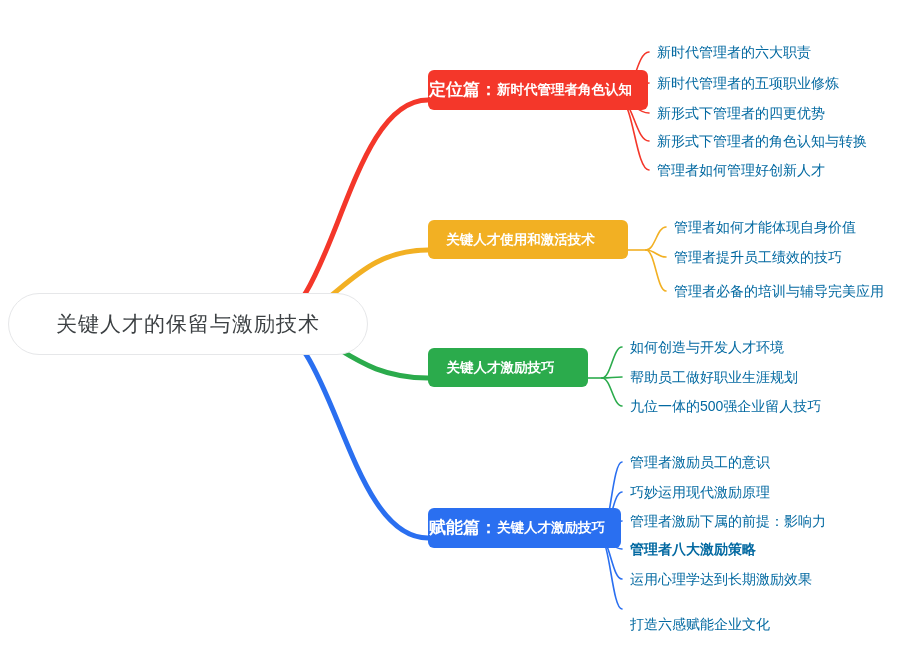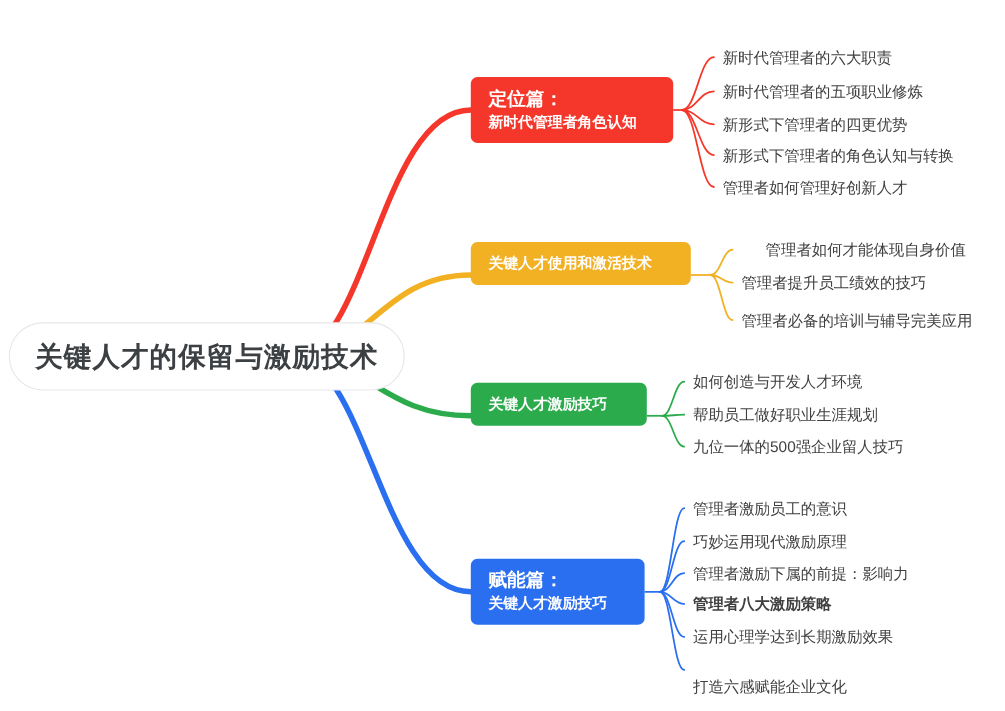--- a/index.html
+++ b/index.html
@@ -33,35 +33,35 @@
     background: #ffffff;
     border: 1.5px solid #e6e7e9;
     border-radius: 31px;
     box-sizing: border-box;
     display: flex;
     align-items: center;
     justify-content: center;
     z-index: 5;
   }
   #root-node .root-label {
-    font-size: 25px;
-    font-weight: bold;
+    font-size: 21px;
+    font-weight: normal;
     color: #3c4043;
     letter-spacing: 1px;
     white-space: nowrap;
   }
   
   .branch-node {
     position: absolute;
     border-radius: 6px;
     box-sizing: border-box;
-    padding: 9px 16px 10px 16px;
+    padding: 9px 16px 10px 1px;
     z-index: 5;
     display: flex;
-    flex-direction: column;
+    flex-direction: row;
     justify-content: center;
   }
   .branch-node .b-title {
     font-size: 17px;
     font-weight: bold;
     color: #ffffff;
     line-height: 1.25;
     white-space: nowrap;
   }
   .branch-node .b-sub {
@@ -69,21 +69,21 @@
     font-weight: bold;
     color: #ffffff;
     line-height: 1.3;
     margin-top: 2px;
     white-space: nowrap;
   }
   
   .leaf {
     position: absolute;
     font-size: 14px;
-    color: #404040;
+    color: #0369a1;
     white-space: nowrap;
     line-height: 1;
     transform: translateY(-50%);
     z-index: 4;
   }
 </style>
 </head>
 <body>
 
 <div id="canvas">
@@ -135,21 +135,21 @@
         <div class="b-title">赋能篇：</div>
         <div class="b-sub">关键人才激励技巧</div>
       </div>
     </div>
   <div id="leaves-layer">
       <div class="leaf" style="left: 657px; top: 52px;">新时代管理者的六大职责</div>
       <div class="leaf" style="left: 657px; top: 83px;">新时代管理者的五项职业修炼</div>
       <div class="leaf" style="left: 657px; top: 113px;">新形式下管理者的四更优势</div>
       <div class="leaf" style="left: 657px; top: 141px;">新形式下管理者的角色认知与转换</div>
       <div class="leaf" style="left: 657px; top: 170px;">管理者如何管理好创新人才</div>
-      <div class="leaf" style="left: 696px; top: 227px;">管理者如何才能体现自身价值</div>
+      <div class="leaf" style="left: 674px; top: 227px;">管理者如何才能体现自身价值</div>
       <div class="leaf" style="left: 674px; top: 257px;">管理者提升员工绩效的技巧</div>
       <div class="leaf" style="left: 674px; top: 291px;">管理者必备的培训与辅导完美应用</div>
       <div class="leaf" style="left: 630px; top: 347px;">如何创造与开发人才环境</div>
       <div class="leaf" style="left: 630px; top: 377px;">帮助员工做好职业生涯规划</div>
       <div class="leaf" style="left: 630px; top: 406px;">九位一体的500强企业留人技巧</div>
       <div class="leaf" style="left: 630px; top: 462px;">管理者激励员工的意识</div>
       <div class="leaf" style="left: 630px; top: 492px; text-align: right;">巧妙运用现代激励原理</div>
       <div class="leaf" style="left: 630px; top: 521px;">管理者激励下属的前提：影响力</div>
       <div class="leaf" style="left: 630px; top: 549px; font-weight: bold;">管理者八大激励策略</div>
       <div class="leaf" style="left: 630px; top: 579px;">运用心理学达到长期激励效果</div>

